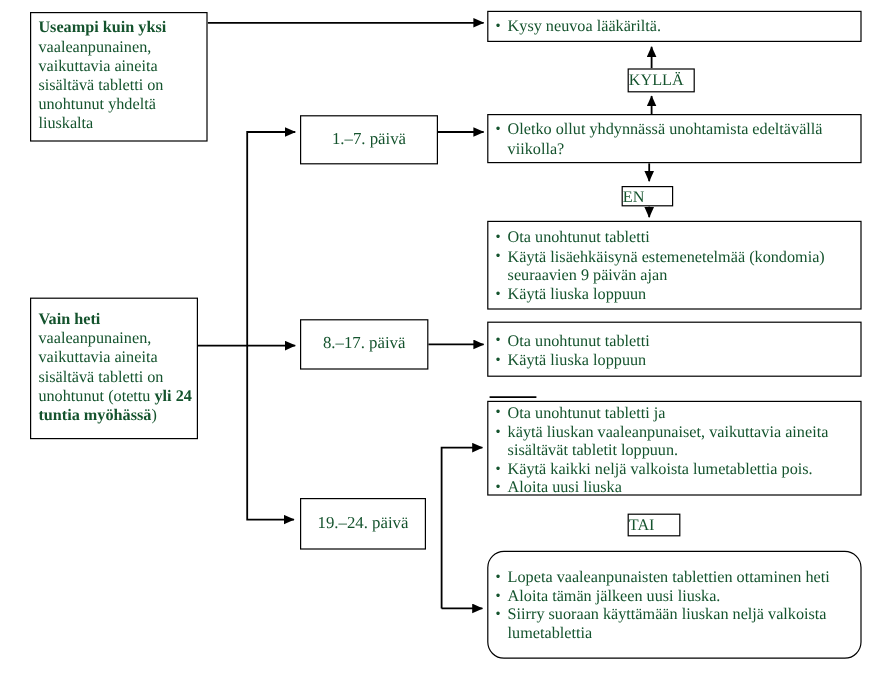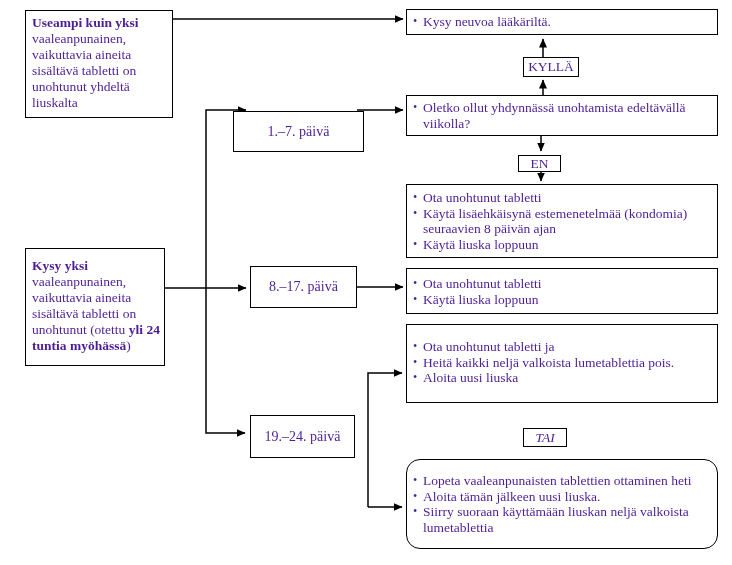--- a/index.html
+++ b/index.html
@@ -1,40 +1,40 @@
 <!DOCTYPE html>
 <html><head>
 <meta charset="utf-8">
 <style>
   html,body{margin:0;padding:0;background:#fff;}
   #canvas{
     position:relative;
     width:732px;height:565px;
     background:#ffffff;
     font-family:"Liberation Serif","DejaVu Serif",serif;
-    color:#4c1d95;
+    color:#14532d;
     overflow:hidden;
   }
   .box{
     position:absolute;
     box-sizing:border-box;
     background:#fff;
     border:1.5px solid #000;
     font-size:13.5px;
     line-height:16px;
   }
   .leftbox{padding:4px 2px 0 6px;}
   .leftbox .title{font-weight:bold;}
   .prewrap{white-space:pre-wrap;}
   .daybox{
     display:flex;align-items:center;justify-content:center;
     font-size:14px;
   }
   .labelbox{
-    display:flex;align-items:center;justify-content:center;
+    display:flex;align-items:center;justify-content:flex-start;
     font-size:13.5px;
   }
   .abox{padding-left:4px;padding-right:2px;line-height:15.5px;}
   ul.bullets{list-style:none;margin:0;padding:0;}
   ul.bullets li{
     position:relative;
     padding-left:12px;
     white-space:pre-wrap;
   }
   ul.bullets li::before{
@@ -74,81 +74,83 @@
   <div class="box leftbox" style="left:25px;top:10px;width:148px;height:108px;">
     <span class="title">Useampi kuin yksi</span><br>
     <span class="prewrap">vaaleanpunainen,
 vaikuttavia aineita
 sisältävä tabletti on
 unohtunut yhdeltä
 liuskalta</span>
   </div>
 
   <div class="box leftbox" style="left:25px;top:248px;width:140px;height:118px;padding-top:9px;">
-    <span class="title">Kysy yksi</span><br>
+    <span class="title">Vain heti</span><br>
     <span class="prewrap">vaaleanpunainen,
 vaikuttavia aineita
 sisältävä tabletti on
 unohtunut (otettu </span><span class="title prewrap">yli 24
 tuntia myöhässä</span><span class="prewrap">)</span>
   </div>
 
-  <div class="box daybox" style="left:233px;top:96px;width:131px;height:41px;margin-top:15px;">
+  <div class="box daybox" style="left:250px;top:96px;width:115px;height:41px;">
     <span>1.–7. päivä</span>
   </div>
   <div class="box daybox" style="left:250px;top:266px;width:107px;height:42px;">
     <span>8.–17. päivä</span>
   </div>
   <div class="box daybox" style="left:250px;top:415px;width:105px;height:43px;">
     <span>19.–24. päivä</span>
   </div>
 
   <div class="box labelbox" style="left:523px;top:57px;width:56px;height:20px;">
     <span>KYLLÄ</span>
   </div>
   <div class="box labelbox" style="left:518px;top:155px;width:43px;height:17px;">
     <span>EN</span>
   </div>
-  <div class="box labelbox" style="left:523px;top:428px;width:44px;height:19px;font-style:italic;">
+  <div class="box labelbox" style="left:523px;top:428px;width:44px;height:19px;">
     <span>TAI</span>
   </div>
 
   <div class="box abox" style="left:406px;top:95px;width:312px;height:41px;padding-top:4px;">
     <ul class="bullets">
       <li>Oletko ollut yhdynnässä unohtamista edeltävällä
 viikolla?</li>
     </ul>
   </div>
 
   <div class="box abox" style="left:406px;top:9px;width:312px;height:26px;padding-top:4px;">
     <ul class="bullets">
       <li>Kysy neuvoa lääkäriltä.</li>
     </ul>
   </div>
 
   <div class="box abox" style="left:406px;top:184px;width:312px;height:74px;padding-top:5px;">
     <ul class="bullets">
       <li>Ota unohtunut tabletti</li>
       <li>Käytä lisäehkäisynä estemenetelmää (kondomia)
-seuraavien 8 päivän ajan</li>
+seuraavien 9 päivän ajan</li>
       <li>Käytä liuska loppuun</li>
     </ul>
   </div>
 
   <div class="box abox" style="left:406px;top:268px;width:312px;height:46px;padding-top:7px;">
     <ul class="bullets">
       <li>Ota unohtunut tabletti</li>
       <li>Käytä liuska loppuun</li>
     </ul>
   </div>
 
-  <div class="box abox" style="left:406px;top:324px;width:312px;height:79px;padding-top:14px;">
+  <div class="box abox" style="left:406px;top:334px;width:312px;height:79px;padding-top:1px;">
     <ul class="bullets">
       <li>Ota unohtunut tabletti ja</li>
-      <li>Heitä kaikki neljä valkoista lumetablettia pois.</li>
+      <li>käytä liuskan vaaleanpunaiset, vaikuttavia aineita
+sisältävät tabletit loppuun.</li>
+      <li>Käytä kaikki neljä valkoista lumetablettia pois.</li>
       <li>Aloita uusi liuska</li>
     </ul>
   </div>
 
   <div class="box abox" style="left:406px;top:459px;width:312px;height:90px;padding-top:13px;border-radius:14px;">
     <ul class="bullets">
       <li>Lopeta vaaleanpunaisten tablettien ottaminen heti</li>
       <li>Aloita tämän jälkeen uusi liuska.</li>
       <li>Siirry suoraan käyttämään liuskan neljä valkoista
 lumetablettia</li>

